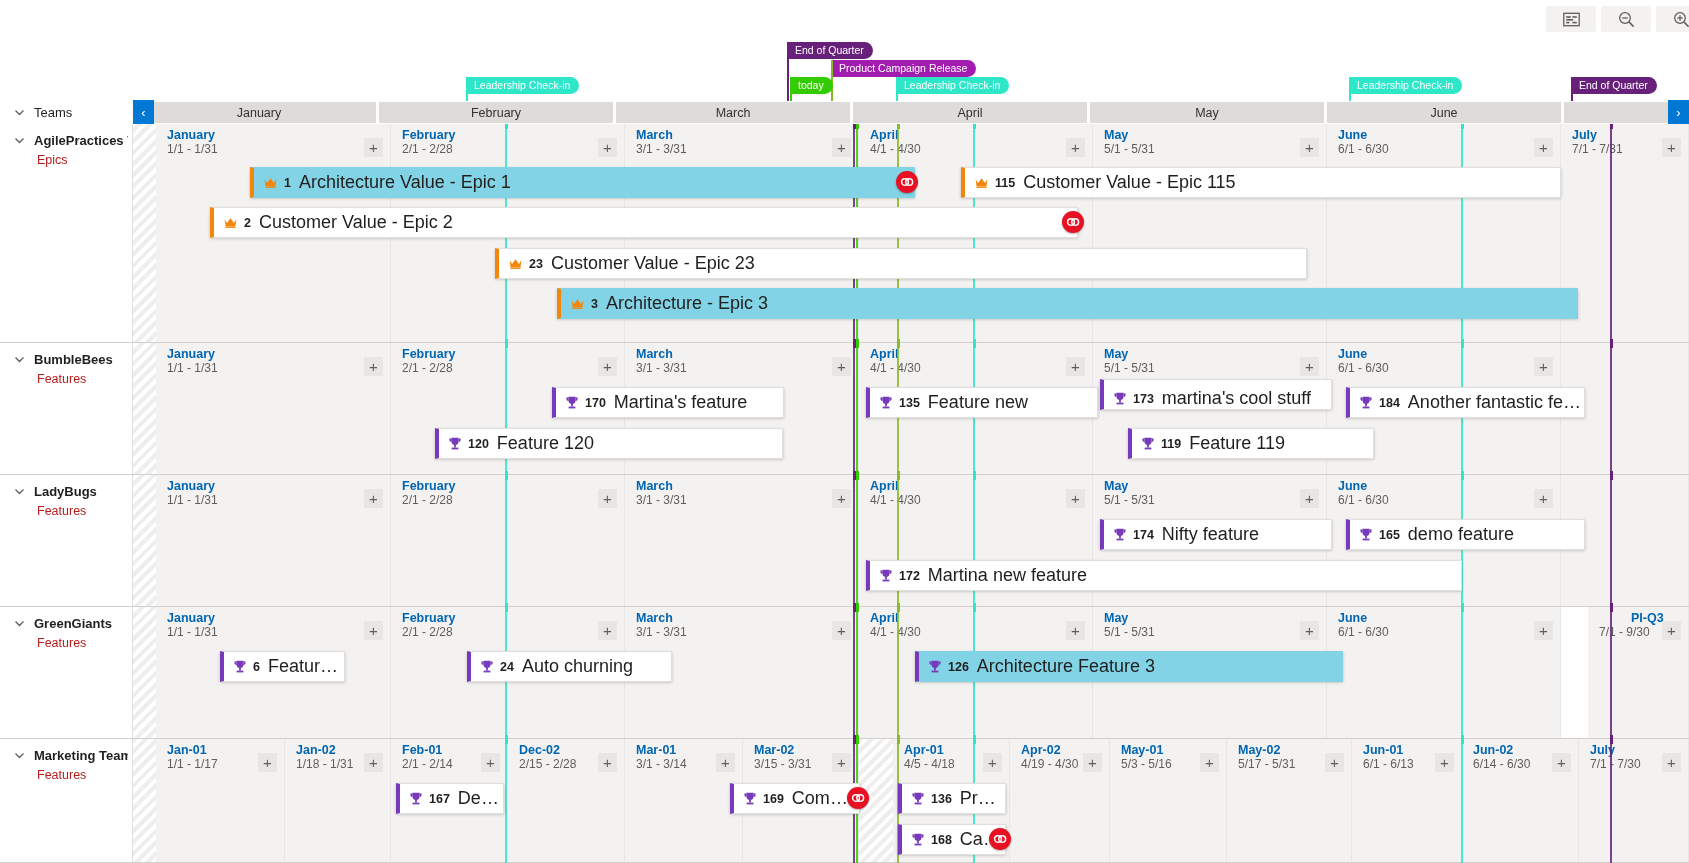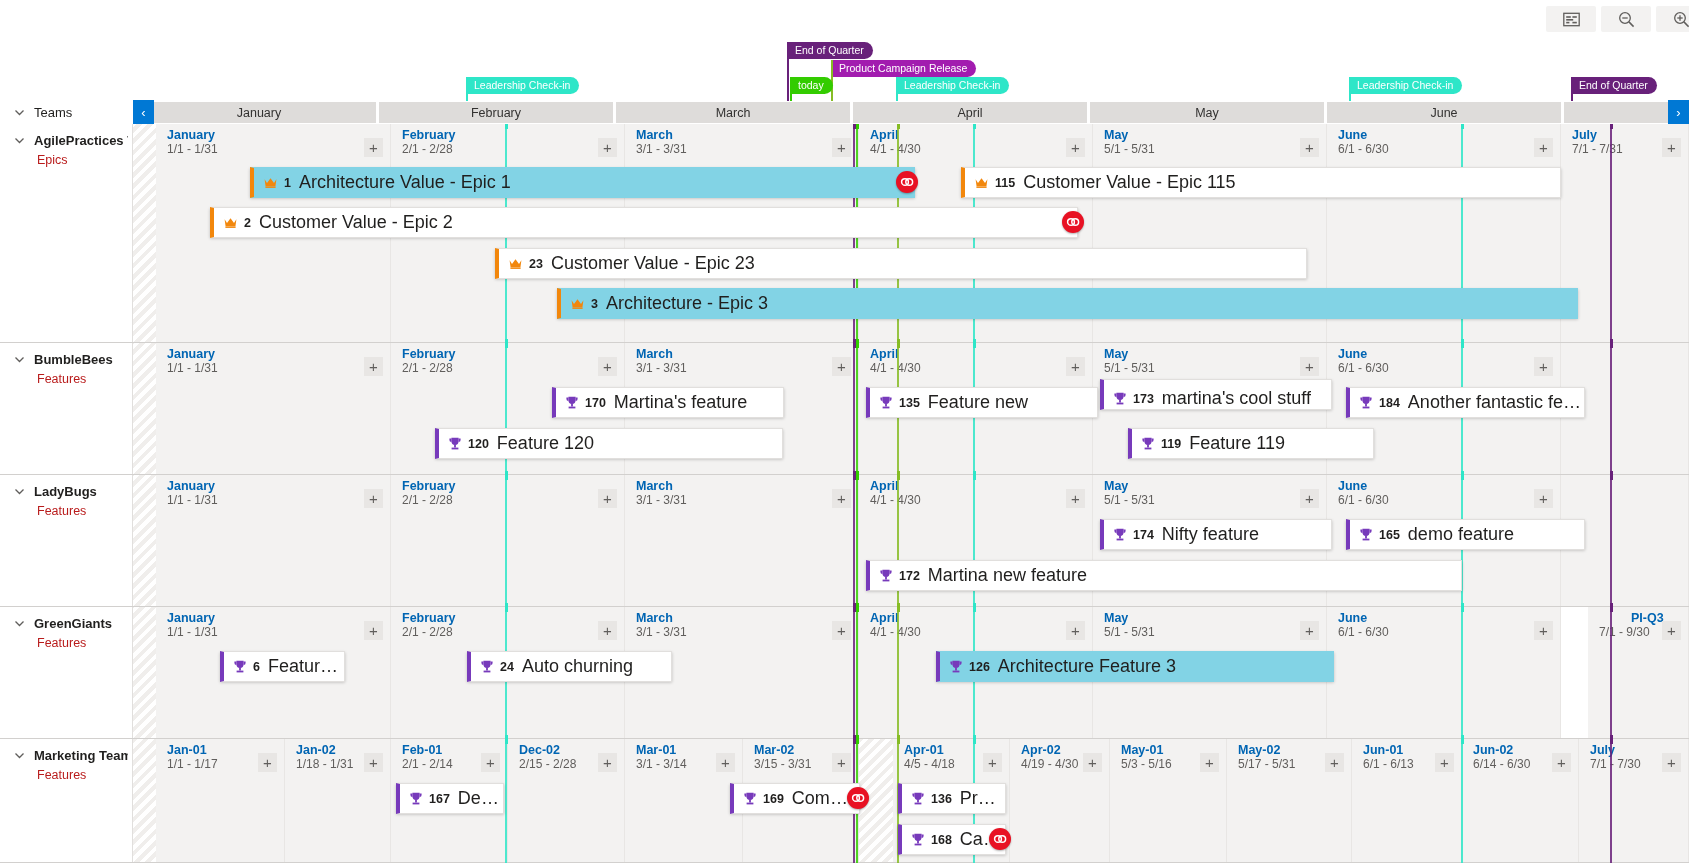--- a/index.html
+++ b/index.html
@@ -669,21 +669,21 @@
                 <rect x="2.6" y="10.6" width="6.8" height="1.8"></rect>
                 <path d="M2.4 1.4 H0.4 V3 A2 2 0 0 0 2.4 5 Z"></path>
                 <path d="M9.6 1.4 H11.6 V3 A2 2 0 0 1 9.6 5 Z"></path>
               </g>
             </svg>
           </span>
           <span class="card-id">24</span>
           <span class="card-title">Auto churning</span>
         </div>
       </div>
-      <div class="card tagged" style="left: 915px; width: 398px; top: 44px; border-left-color: rgb(119, 58, 187); margin-left: 21px;">
+      <div class="card tagged" style="left: 915px; width: 428px; top: 44px; border-left-color: rgb(119, 58, 187);">
         <div class="card-inner">
           <span class="card-icon">
             <svg width="12" height="13" viewBox="0 0 12 13">
               <g fill="#773abb">
                 <path d="M2.4 0.8 H9.6 V4.3 A3.6 3.6 0 0 1 2.4 4.3 Z"></path>
                 <rect x="5.1" y="7.5" width="1.8" height="3"></rect>
                 <rect x="2.6" y="10.6" width="6.8" height="1.8"></rect>
                 <path d="M2.4 1.4 H0.4 V3 A2 2 0 0 0 2.4 5 Z"></path>
                 <path d="M9.6 1.4 H11.6 V3 A2 2 0 0 1 9.6 5 Z"></path>
               </g>

